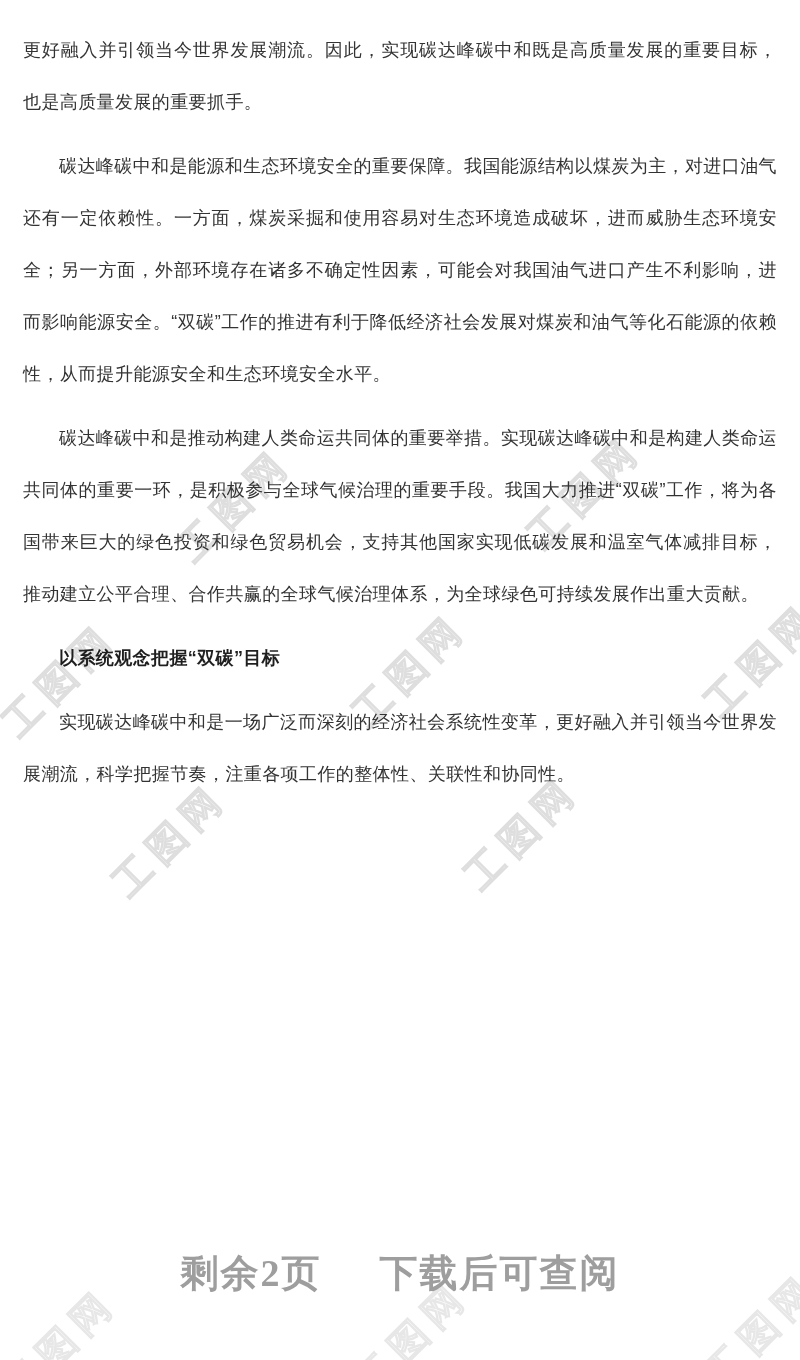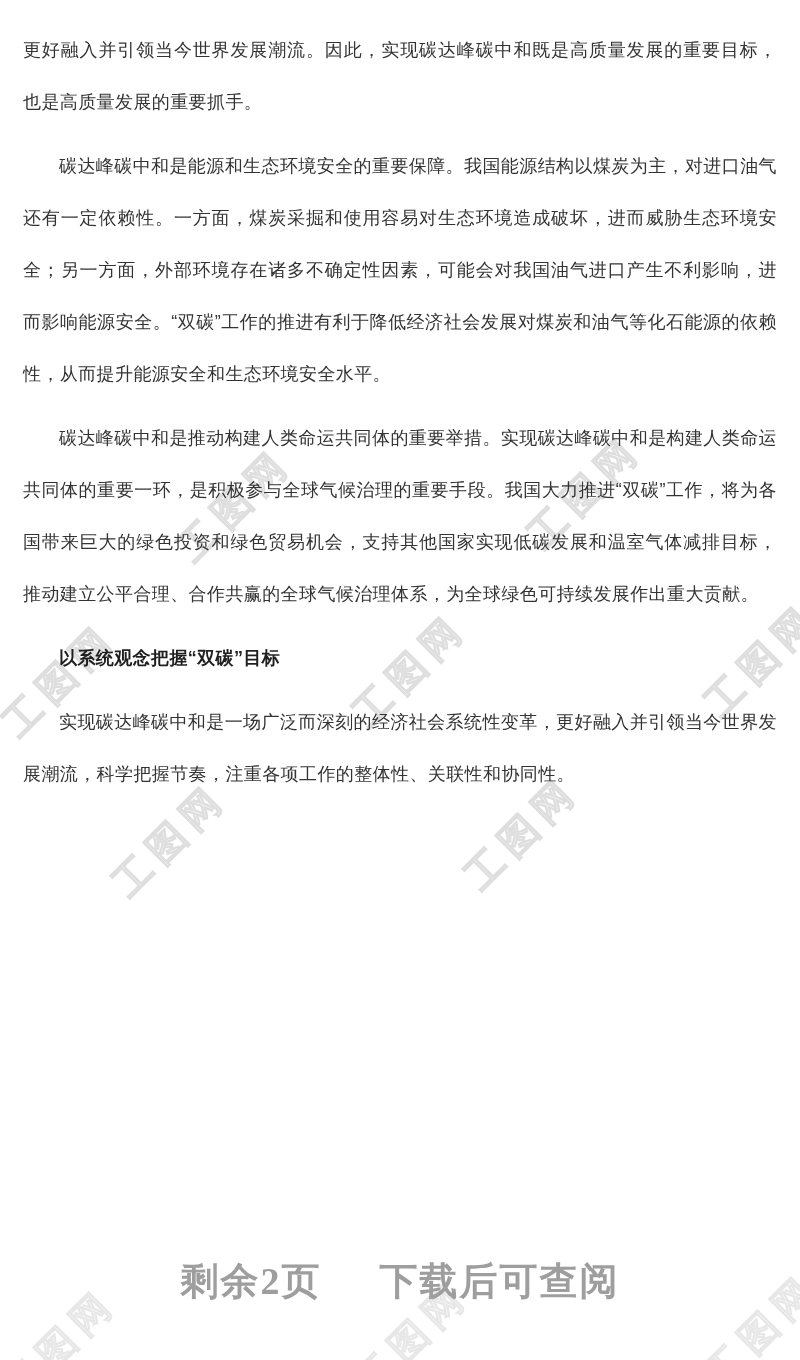--- a/index.html
+++ b/index.html
@@ -81,21 +81,20 @@
     display: flex;
     justify-content: center;
     align-items: baseline;
     gap: 58px;
     font-family: "Liberation Serif", "DejaVu Serif", serif;
     font-weight: 700;
     font-size: 38px;
     letter-spacing: 2px;
     color: #9e9e9e;
     white-space: nowrap;
-    margin-top: 8px;
   }
 </style>
 </head>
 <body>
 
 <div class="page">
 
   <div class="wm-layer">
     <span class="wm" style="left:235px; top:505px;">工图网</span>
     <span class="wm" style="left:585px; top:492px;">工图网</span>

